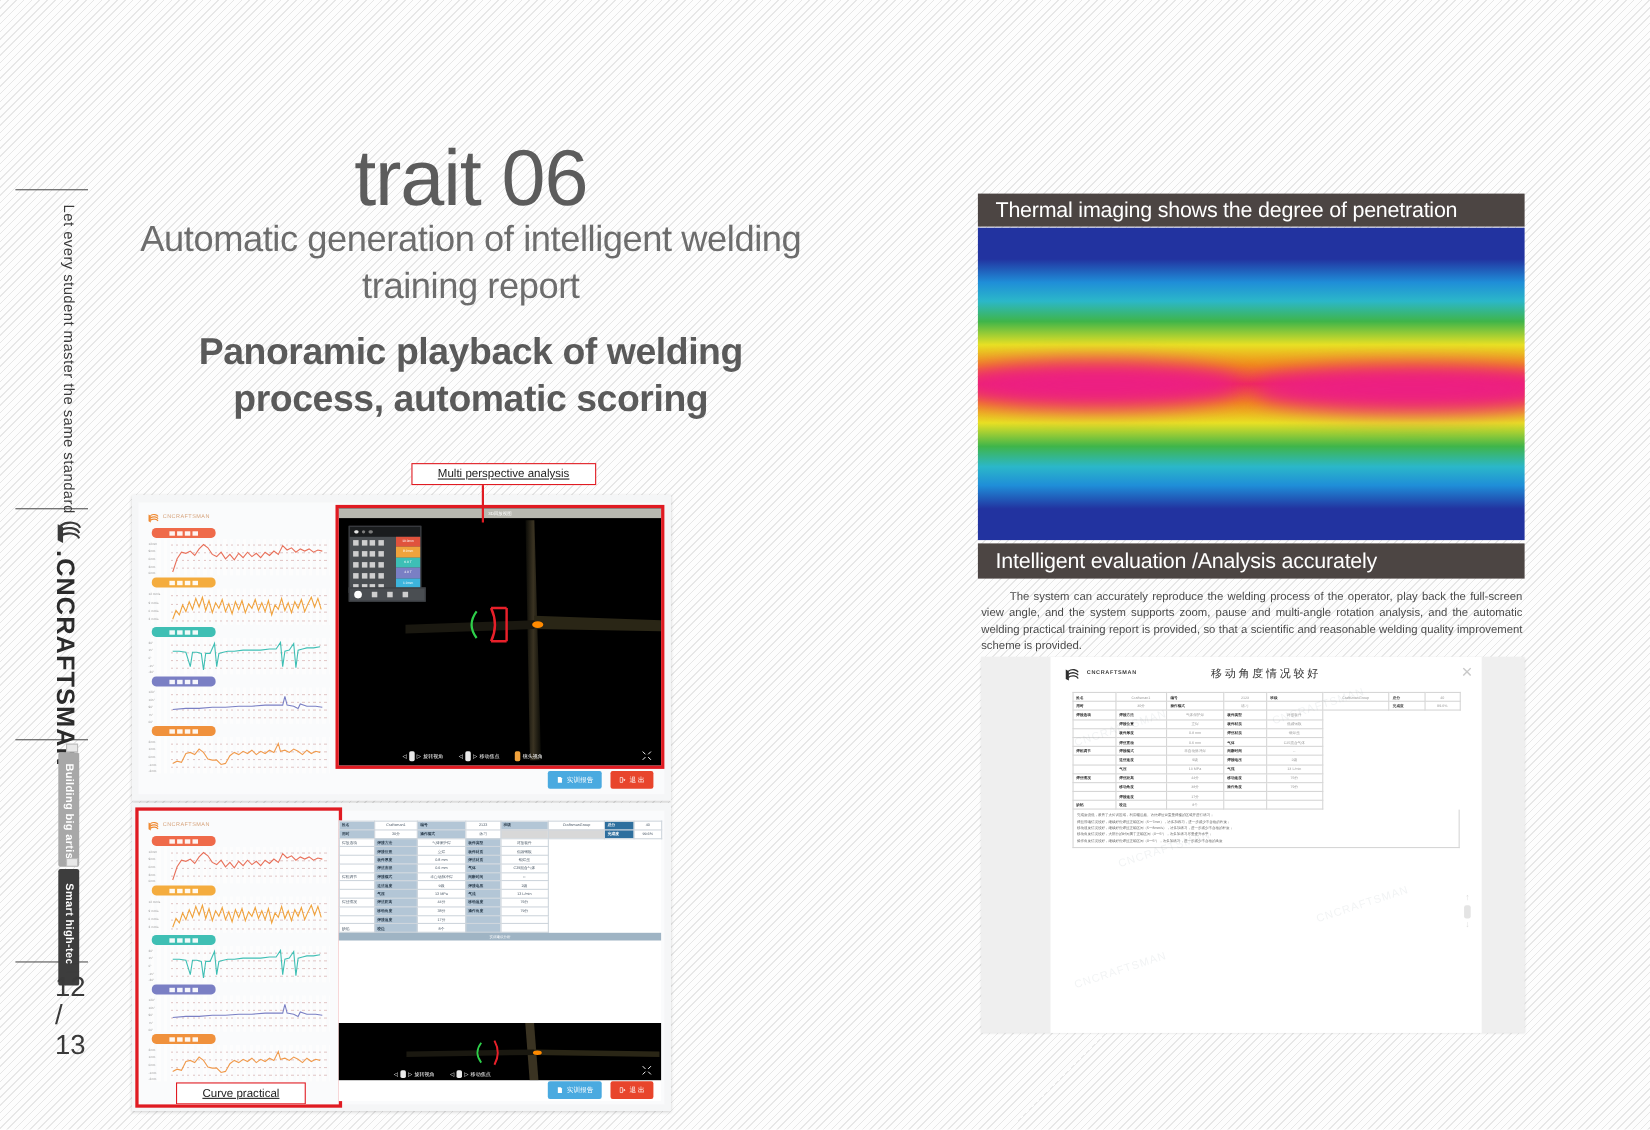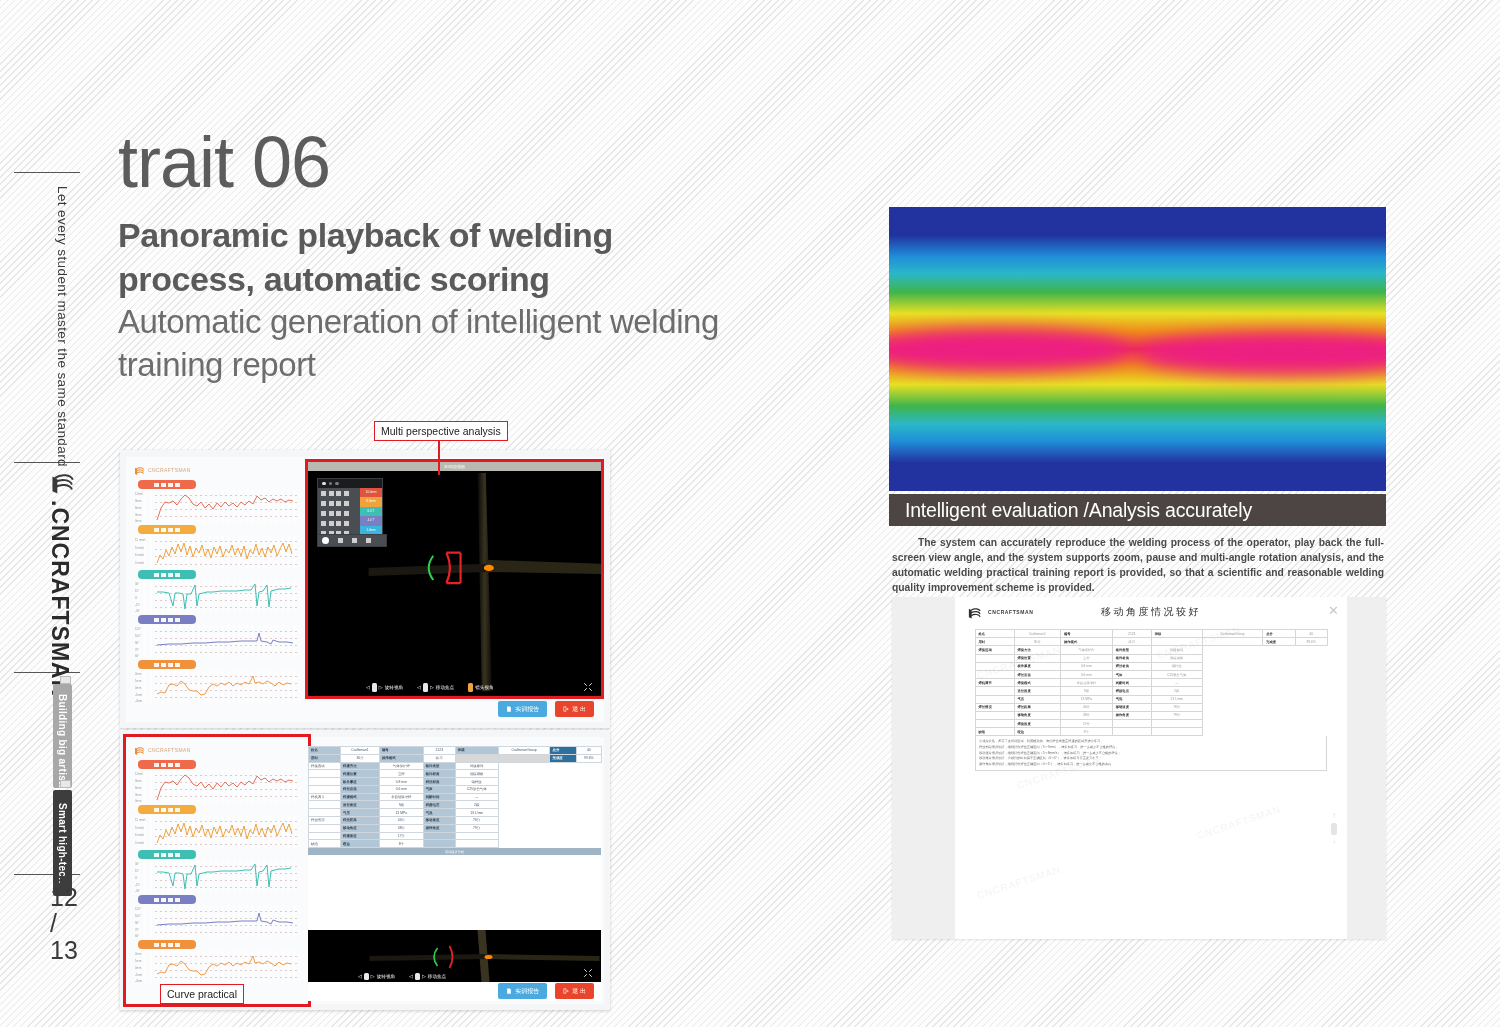--- a/index.html
+++ b/index.html
@@ -33,29 +33,29 @@
     position:absolute;writing-mode:vertical-rl;white-space:nowrap;
     font-size:10px;font-weight:bold;letter-spacing:.3px;
     padding:10px 4px;border-radius:2px;text-align:center;
   }
   #badge-a{left:53px;top:684px;background:#a8a8a8;color:#fff;height:84px;}
   #badge-b{left:53px;top:790px;background:#3d3d3d;color:#fff;height:86px;}
   .badge-dot{position:absolute;left:60px;width:9px;height:6px;background:#e8e8e8;border:1px solid #bbb;}
   #pageno{position:absolute;left:50px;top:884px;font-size:25px;color:#3a3a3a;line-height:1.05;text-align:left;}
 
   
-  #headline{position:absolute;left:118px;top:128px;width:620px;}
+  #headline{position:absolute;left:118px;top:128px;width:620px;text-align:center;}
   #trait{font-size:72px;color:#5c5c5c;letter-spacing:-1px;line-height:.95;font-weight:400;}
   #sub1{font-size:34px;font-weight:bold;color:#5a5a5a;line-height:1.28;margin-top:18px;letter-spacing:-.4px;}
   #sub2{font-size:33px;color:#6d6d6d;line-height:1.28;letter-spacing:-.4px;}
 
   
   .callout{
     position:absolute;background:#ffffff;border:1.6px solid #e01b22;
-    color:#222;font-size:10.5px;padding:3px 6px;white-space:nowrap;z-index:40;
+    color:#222;font-size:10.5px;padding:3px 23px;white-space:nowrap;z-index:40;text-decoration:underline;
   }
   .calloutline{position:absolute;background:#e01b22;width:1.6px;z-index:39;}
 
   
   .shot{position:absolute;background:#f5f6f7;box-shadow:0 1px 3px rgba(0,0,0,.18);}
   #shot1{left:120px;top:450px;width:490px;height:278px;}
   #shot2{left:120px;top:730px;width:490px;height:280px;}
   .shot-inner{position:absolute;inset:7px 6px 6px 6px;background:#fafbfc;}
 
   
@@ -117,21 +117,21 @@
   
   .barhead{
     position:absolute;background:#4c4543;color:#fff;
     display:flex;align-items:center;padding-left:16px;box-sizing:border-box;
     font-size:19.5px;letter-spacing:-.2px;
   }
   #bar1{left:889px;top:176px;width:497px;height:30px;}
   #bar2{left:889px;top:494px;width:497px;height:32px;}
   #thermal{position:absolute;left:889px;top:207px;width:497px;height:284px;overflow:hidden;}
   #thermal .blob{position:absolute;border-radius:50%;filter:blur(9px);}
-  #para{position:absolute;left:892px;top:536px;width:492px;font-size:10.3px;line-height:1.45;color:#4a4a4a;text-align:justify;font-weight:bold;}
+  #para{position:absolute;left:892px;top:536px;width:492px;font-size:10.3px;line-height:1.45;color:#4a4a4a;text-align:justify;}
   #para .ind{display:inline-block;width:26px;}
 
   
   #doc{position:absolute;left:892px;top:597px;width:494px;height:342px;background:#efefef;overflow:hidden;
        box-shadow:0 1px 2px rgba(0,0,0,.1);}
   #docsheet{position:absolute;left:63px;top:0;width:392px;height:342px;background:#fff;}
   #doc-head{display:flex;align-items:center;height:30px;padding-left:12px;gap:6px;}
   #doc-head .mark{width:15px;height:15px;}
   #doc-head .wm{font-size:5px;color:#3a3a3a;letter-spacing:.6px;font-weight:bold;}
   #doc-title{position:absolute;left:0;right:0;top:8px;text-align:center;font-size:10px;color:#2f2f2f;letter-spacing:2.5px;}
@@ -174,22 +174,22 @@
     <div class="badge" id="badge-a">Building big artisans</div>
     <div class="badge-dot" style="top:780px"></div>
     <div class="badge" id="badge-b">Smart high-tech</div>
     <div class="badge-dot" style="top:876px;background:#3d3d3d;border-color:#3d3d3d"></div>
 
     <div id="pageno">12<br>/<br>13</div>
   </div>
 
   <div id="headline">
     <div id="trait">trait 06</div>
+    <div id="sub2">Automatic generation of intelligent welding training report</div>
     <div id="sub1">Panoramic playback of welding process, automatic scoring</div>
-    <div id="sub2">Automatic generation of intelligent welding training report</div>
   </div>
 
   <div class="callout" style="left:374px;top:421px">Multi perspective analysis</div>
   <div class="calloutline" style="left:438px;top:439px;height:36px"></div>
 
   <div class="callout" style="left:160px;top:984px">Curve practical</div>
 
   <div class="shot" id="shot1">
     <div class="shot-inner">
 
@@ -694,20 +694,21 @@
         <div class="btn btn-red">
           <svg width="6" height="6" viewBox="0 0 16 16">
             <path d="M2 2 h6 v12 h-6 Z M9 8 h5 M11 5 l3 3 -3 3" stroke="#fff" stroke-width="1.6" fill="none"></path>
             </svg>
           <span>退 出</span>
         </div>
       </div>
     </div>
   </div>
 
+  <div class="barhead" id="bar1">Thermal imaging shows the degree of penetration</div>
 
   <div id="thermal" style="background: linear-gradient(rgb(34, 51, 160) 0%, rgb(34, 51, 160) 10%, rgb(31, 142, 216) 17.5%, rgb(43, 183, 201) 23.5%, rgb(63, 181, 74) 30%, rgb(232, 224, 36) 37.5%, rgb(240, 138, 28) 44%, rgb(239, 42, 90) 50%, rgb(240, 138, 28) 56%, rgb(232, 224, 36) 62.5%, rgb(63, 181, 74) 70%, rgb(43, 183, 201) 76.5%, rgb(31, 142, 216) 82.5%, rgb(34, 51, 160) 90%, rgb(34, 51, 160) 100%);">
       <div class="blob" style="left: -20px; width: 260px; top: 122px; height: 42px; background: rgb(236, 31, 130);"></div>
       <div class="blob" style="left: 250px; width: 290px; top: 126px; height: 42px; background: rgb(236, 31, 130);"></div>
     </div>
 
   <div class="barhead" id="bar2">Intelligent evaluation /Analysis accurately</div>
 
   <div id="para">
     <span class="ind"></span><span>The system can accurately reproduce the welding process of the operator, play back the full-screen view angle, and the system supports zoom, pause and multi-angle rotation analysis, and the automatic welding practical training report is provided, so that a scientific and reasonable welding quality improvement scheme is provided.</span>

